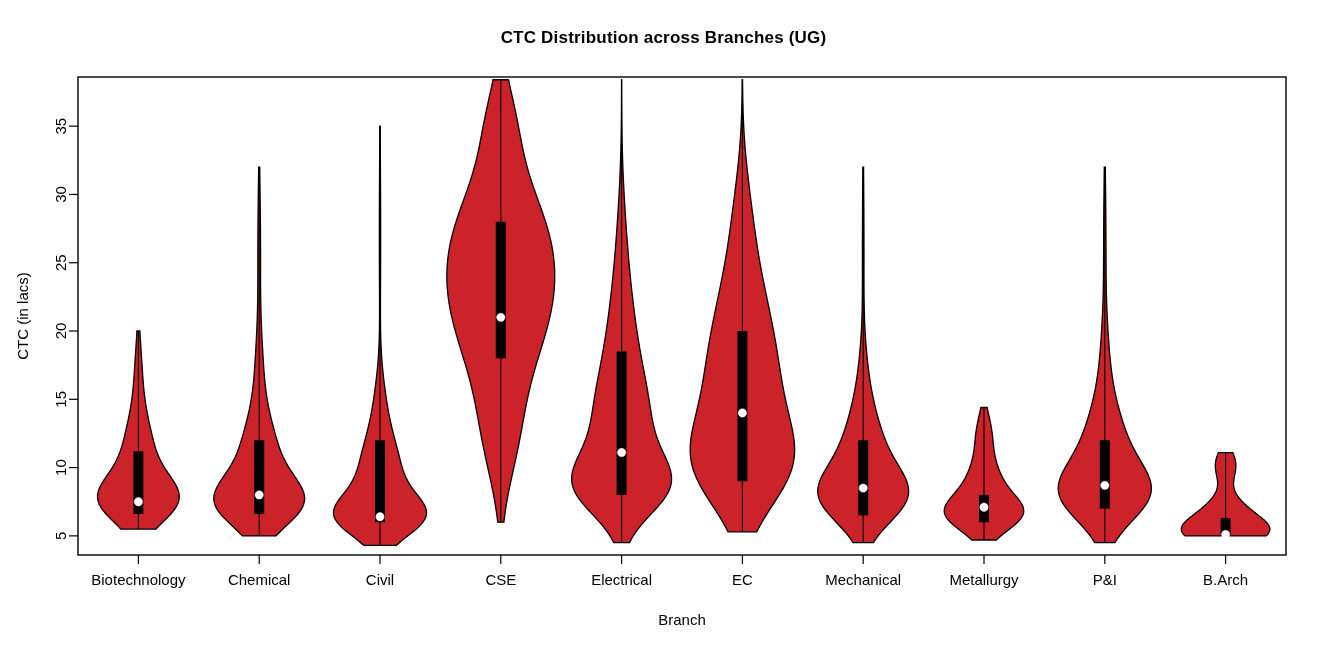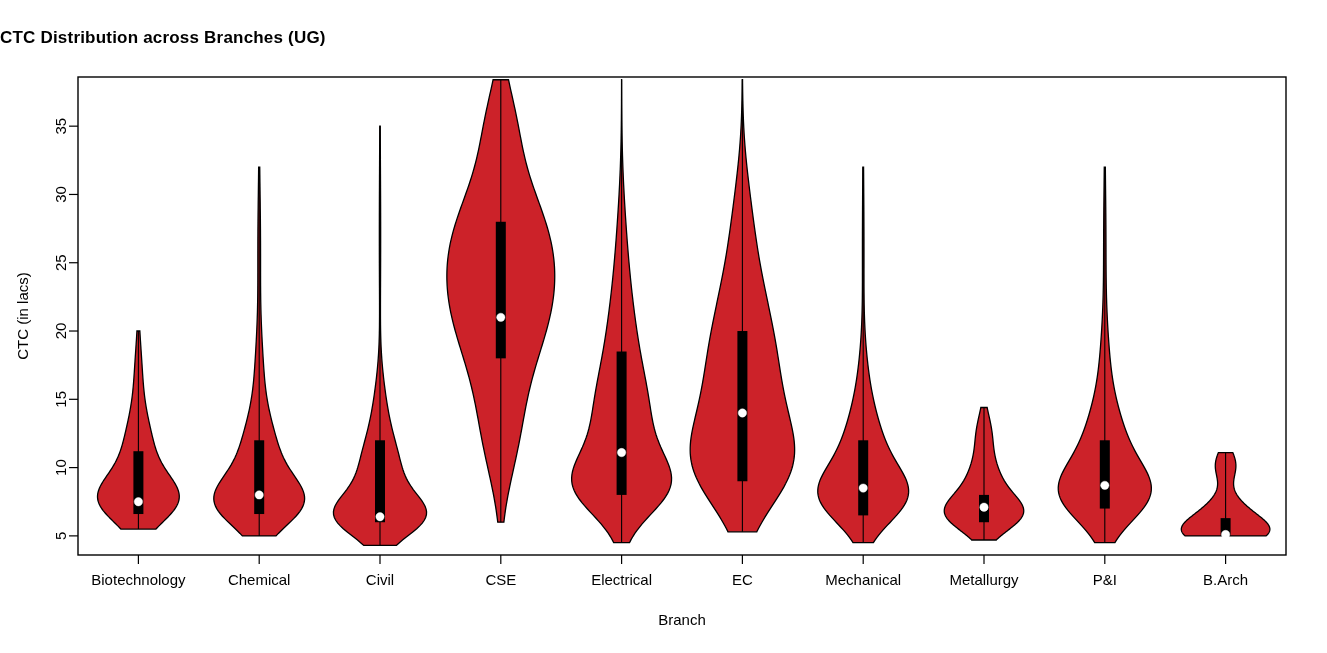--- a/index.html
+++ b/index.html
@@ -13,21 +13,21 @@
     height: 653px;
     background: #ffffff;
     font-family: "Liberation Sans", sans-serif;
     overflow: hidden;
   }
   #chart-title {
     position: absolute;
     left: 0;
     top: 28px;
     width: 1327px;
-    text-align: left;
+    text-align: center;
     font-size: 17px;
     font-weight: bold;
     color: #000000;
     letter-spacing: 0.2px;
   }
   #plot-svg {
     position: absolute;
     left: 0;
     top: 0;
   }

